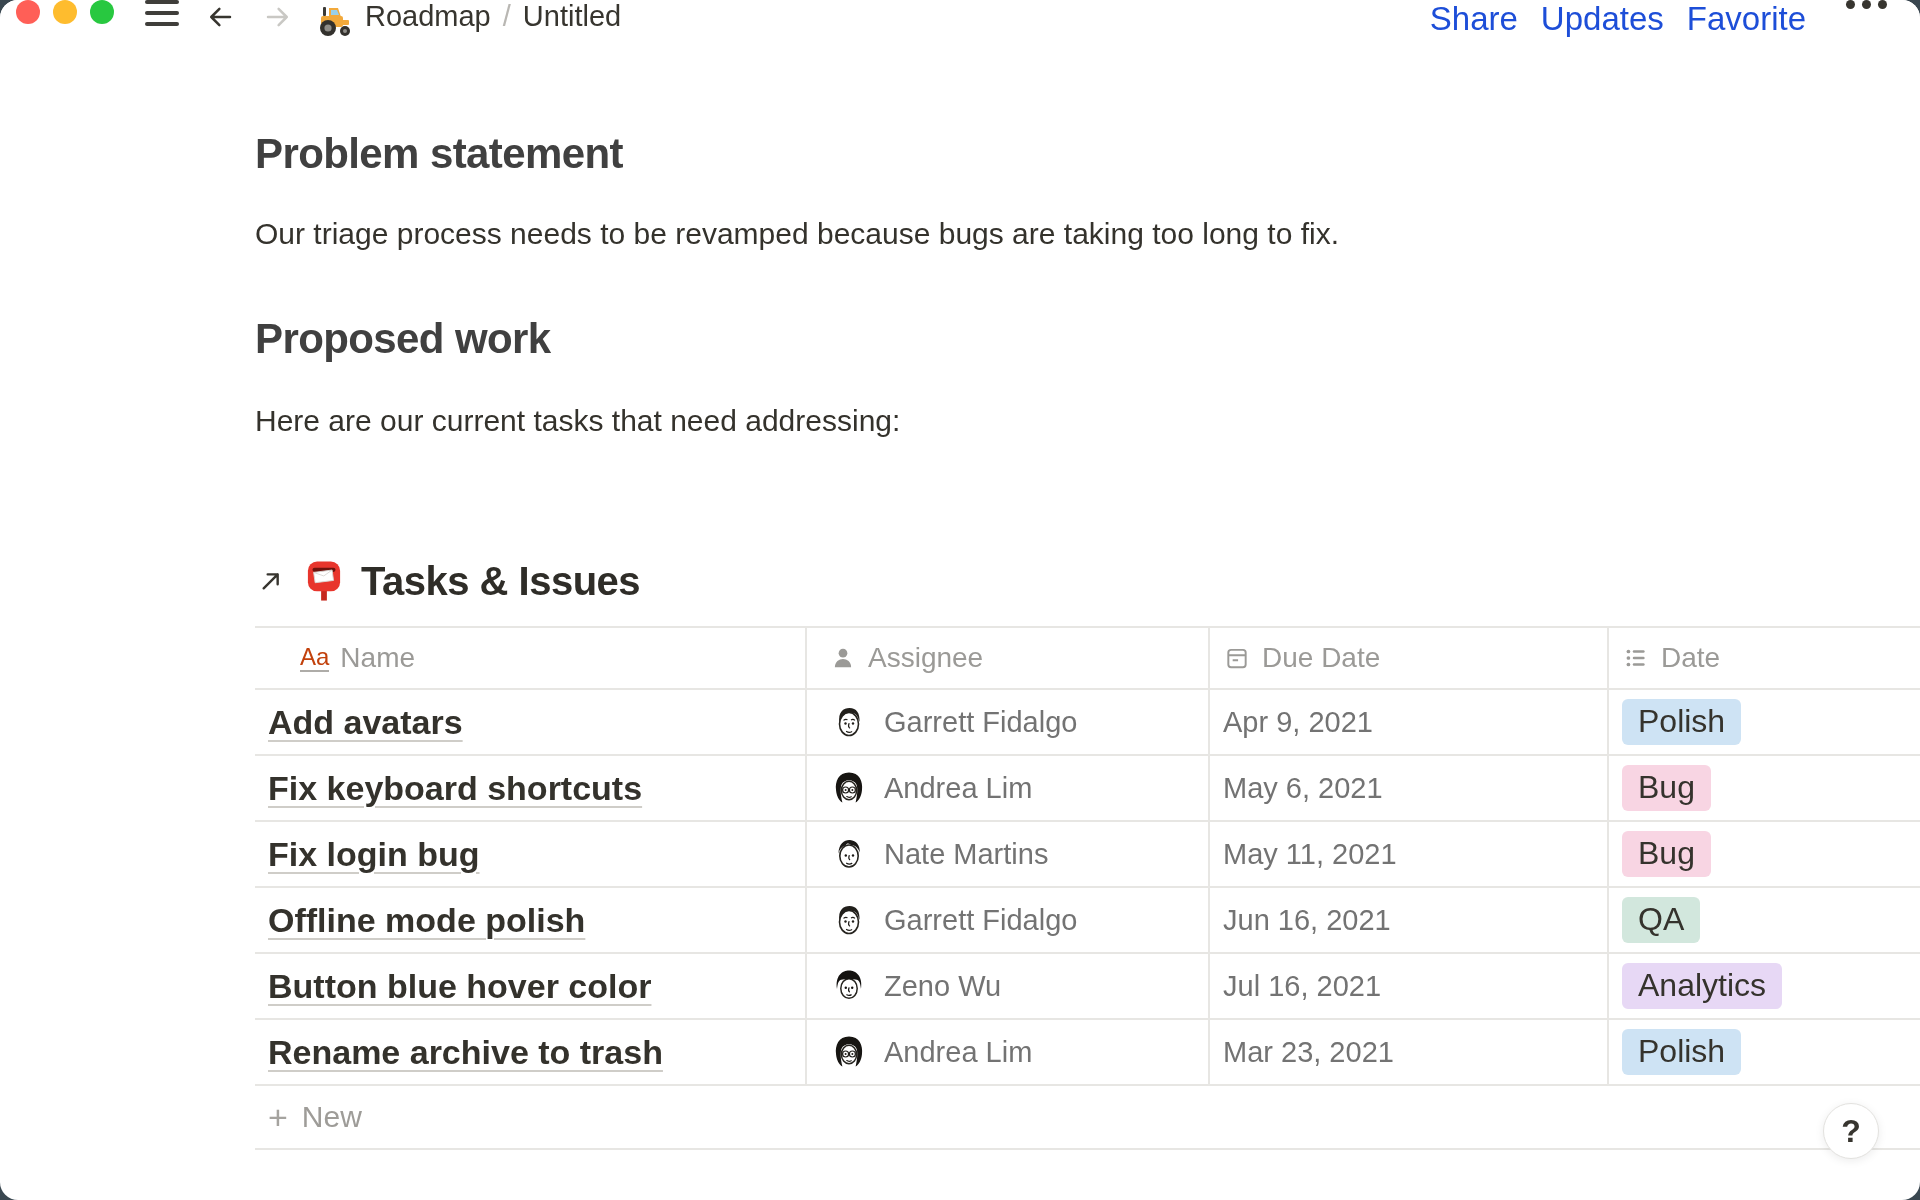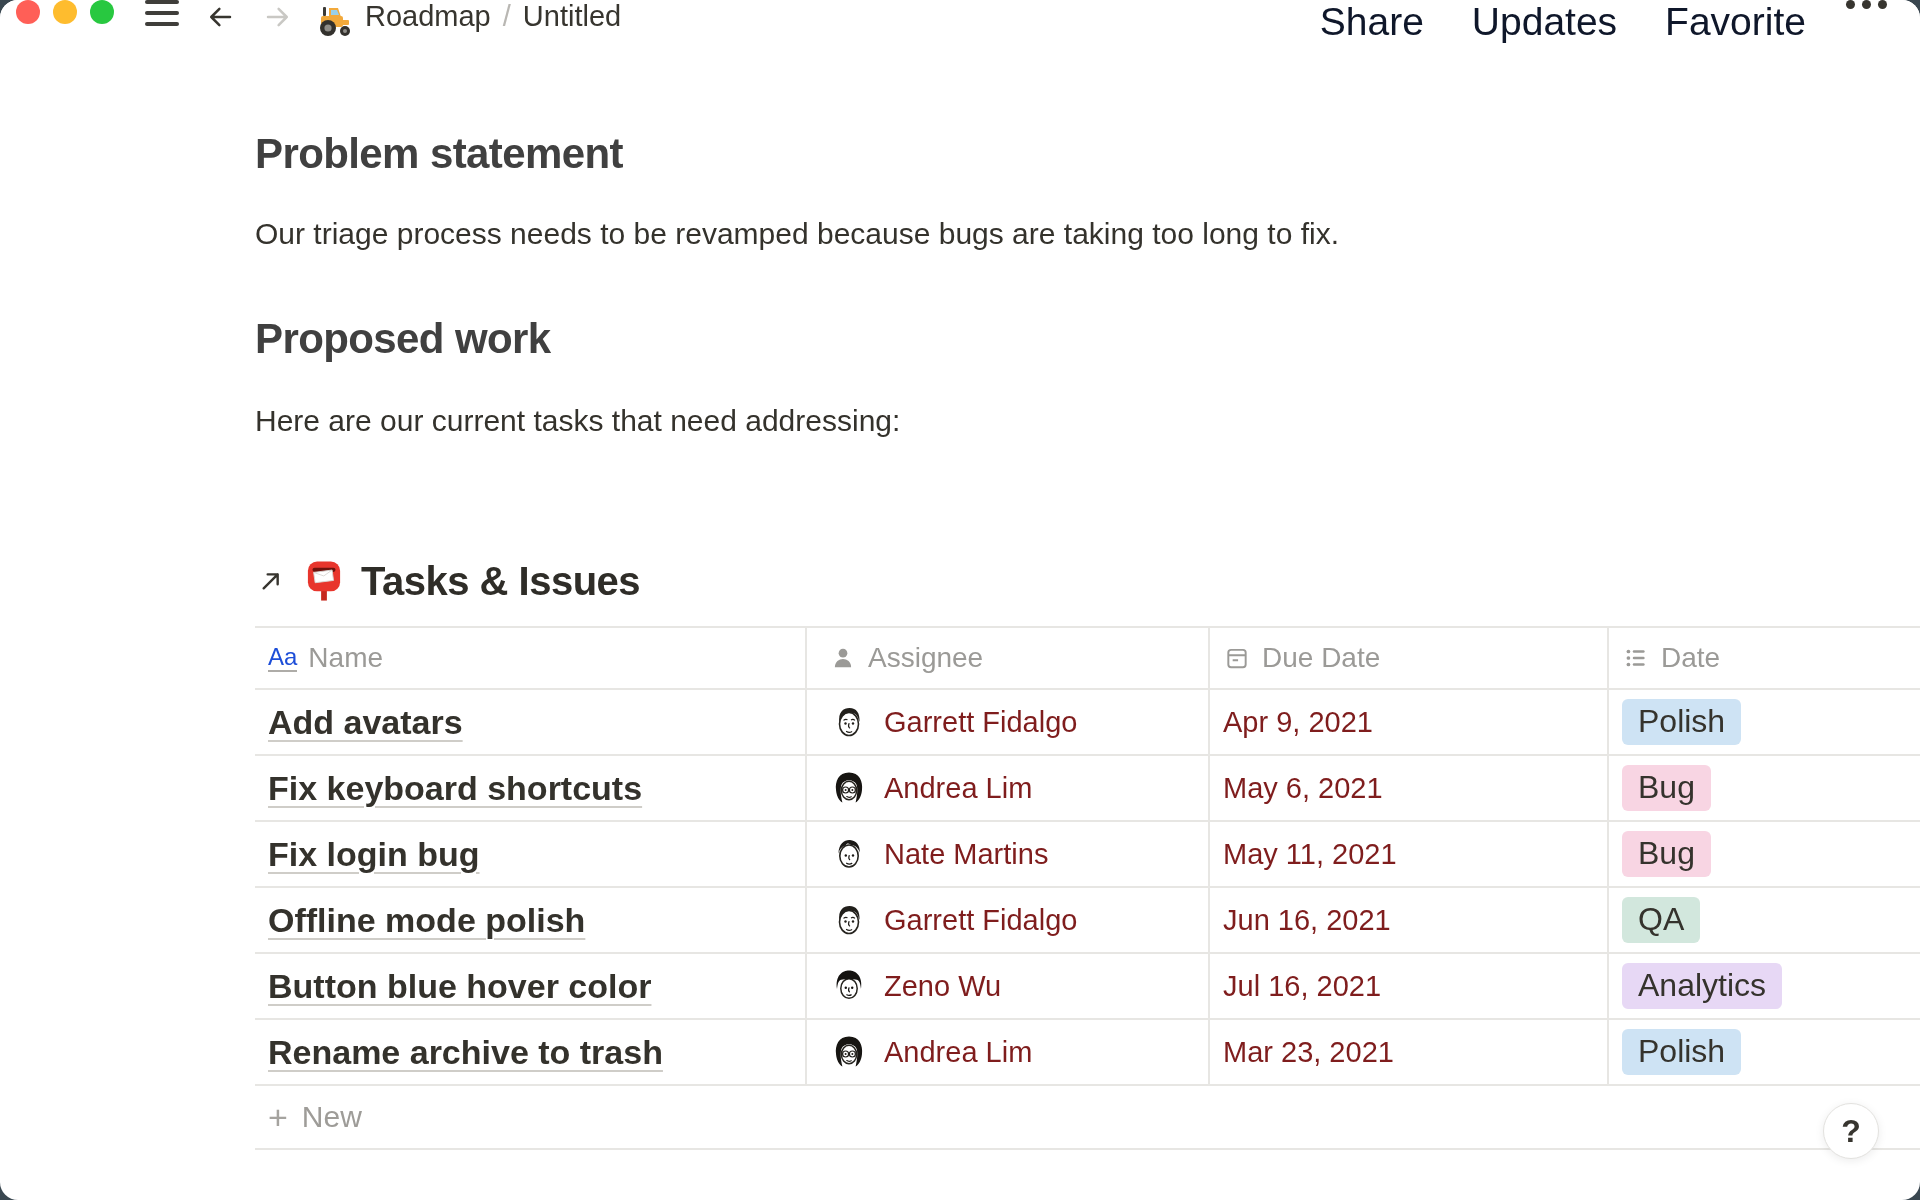--- a/index.html
+++ b/index.html
@@ -14,21 +14,21 @@
   .tl.red{ background:#ff5f57; } .tl.yellow{ background:#febc2e; } .tl.green{ background:#28c840; }
   .hamburger { margin-left:31px; width:34px; display:flex; flex-direction:column; gap:7px; cursor:pointer; }
   .hamburger span { height:4px; border-radius:2px; background:#3f3e3a; }
   .navarrow { margin-left:24px; width:34px; height:34px; display:flex; align-items:center; justify-content:center; cursor:pointer; }
   .navarrow svg { width:30px; height:30px; }
   .crumb-icon { margin-left:20px; width:40px; height:40px; }
   .crumb { font-size:29px; color:#37352f; margin-left:10px; cursor:pointer; }
   .crumb-sep { font-size:29px; color:#b9b7b3; margin-left:12px; }
   .crumb.second { margin-left:12px; }
   .spacer { flex:1; }
-  .tb-action { font-size:39px; color:#0f172a; margin-left:48px; cursor:pointer; }
+  .tb-action { font-size:33px; color:#1d4ed8; margin-left:23px; cursor:pointer; }
   .more { display:flex; gap:7px; margin-left:40px; align-items:center; cursor:pointer; }
   .more i { width:9px; height:9px; border-radius:50%; background:#37352f; }
 
   
   .content { padding-left:255px; }
   h2.heading { font-size:42px; font-weight:700; color:#404040; letter-spacing:-0.6px; line-height:55px; }
   .h-problem { margin-top:50px; }
   .h-proposed { margin-top:55px; }
   p.body { font-size:30px; line-height:45px; color:#34322c; }
   .p1 { margin-top:30px; }
@@ -45,26 +45,26 @@
   .trow { display:grid; grid-template-columns:552px 403px 399px 1fr; border-top:2px solid #e7e6e3; }
   .trow.header { height:62px; }
   .trow.data { height:66px; }
   .trow.newrow { height:66px; border-bottom:2px solid #e7e6e3; }
   .cell { display:flex; align-items:center; padding-left:13px; overflow:hidden; }
   .trow.header .cell, .trow.data .cell { border-right:2px solid #e7e6e3; }
   .trow.header .cell:last-child, .trow.data .cell:last-child { border-right:none; }
   .cell.assignee { padding-left:22px; }
   .hcell { color:#9b9a97; font-size:28px; gap:11px; cursor:pointer; }
   .hicon { width:28px; height:28px; flex:0 0 auto; display:flex; align-items:center; justify-content:center; }
-  .aa { font-size:24px; font-weight:500; color:#1d4ed8; border-bottom:2px solid #aeaca8; line-height:1.05; }
+  .aa { font-size:24px; font-weight:500; color:#c2410c; border-bottom:2px solid #aeaca8; line-height:1.05;margin-left:32px; }
   .namecell { font-size:34px; font-weight:600; color:#34322c; cursor:pointer; }
   .namecell .underline { text-decoration:underline; text-decoration-color:#cfcdc8; text-decoration-thickness:2px; text-underline-offset:6px; }
   .avatar { width:40px; height:40px; border-radius:50%; overflow:hidden; flex:0 0 auto; margin-right:15px; background:#fff; }
   .avatar svg { width:40px; height:40px; display:block; }
-  .person-name, .duecell { font-size:29px; color:#7f1d1d; }
+  .person-name, .duecell { font-size:29px; color:#737373; }
   .pill { display:inline-block; font-size:32px; color:#35332d; padding:5px 16px; border-radius:6px; line-height:1.1; }
   .newrow .cell { grid-column:1 / -1; color:#9e9c98; font-size:30px; gap:14px; cursor:pointer; }
   .plus { font-size:34px; color:#a5a39f; line-height:1; }
 
   
   .help { position:absolute; right:41px; top:1103px; width:56px; height:56px; border-radius:50%;
           background:#fff; border:1px solid #e3e2df; box-shadow:0 2px 10px rgba(15,15,15,.08);
           display:flex; align-items:center; justify-content:center; font-size:32px; font-weight:700; color:#37352f; cursor:pointer; }
 </style>
 </head>

